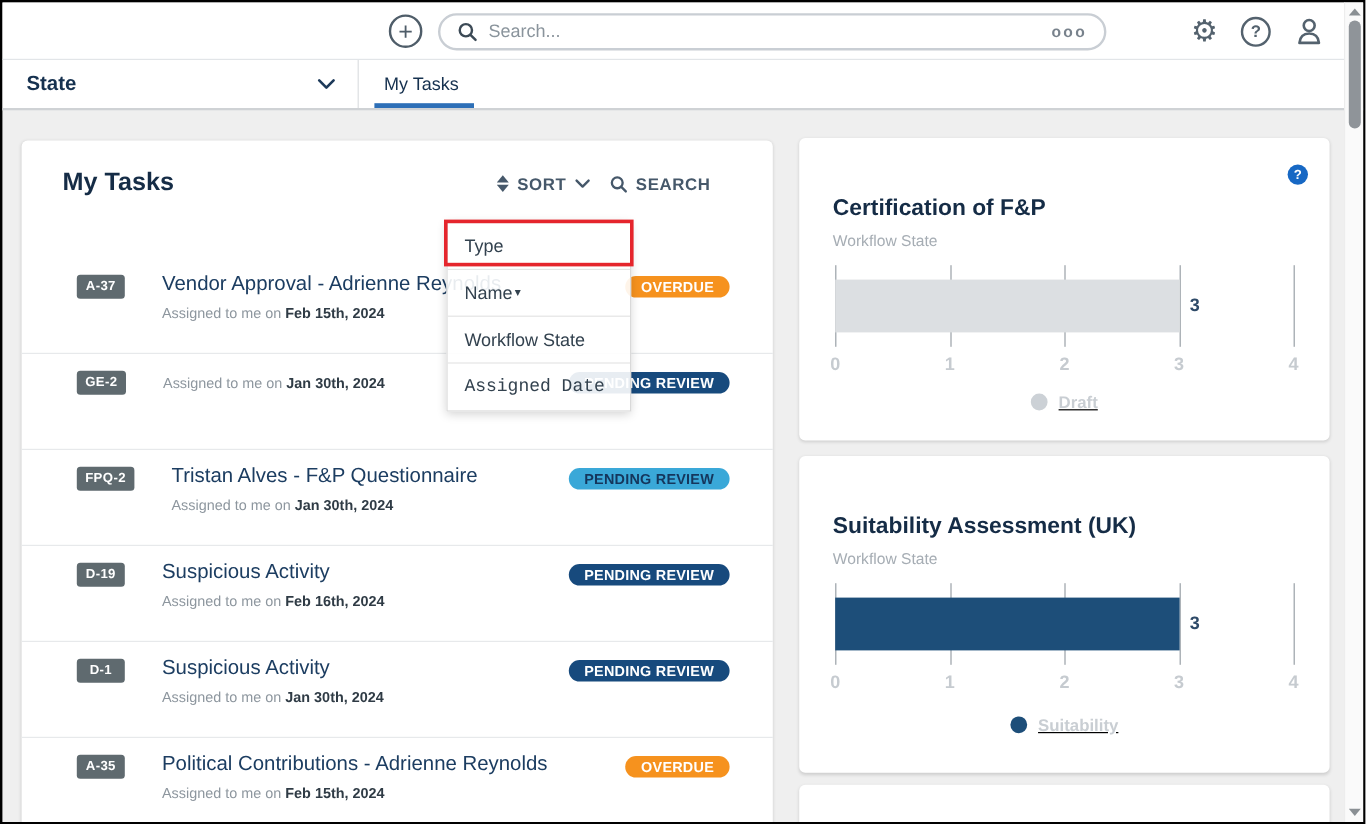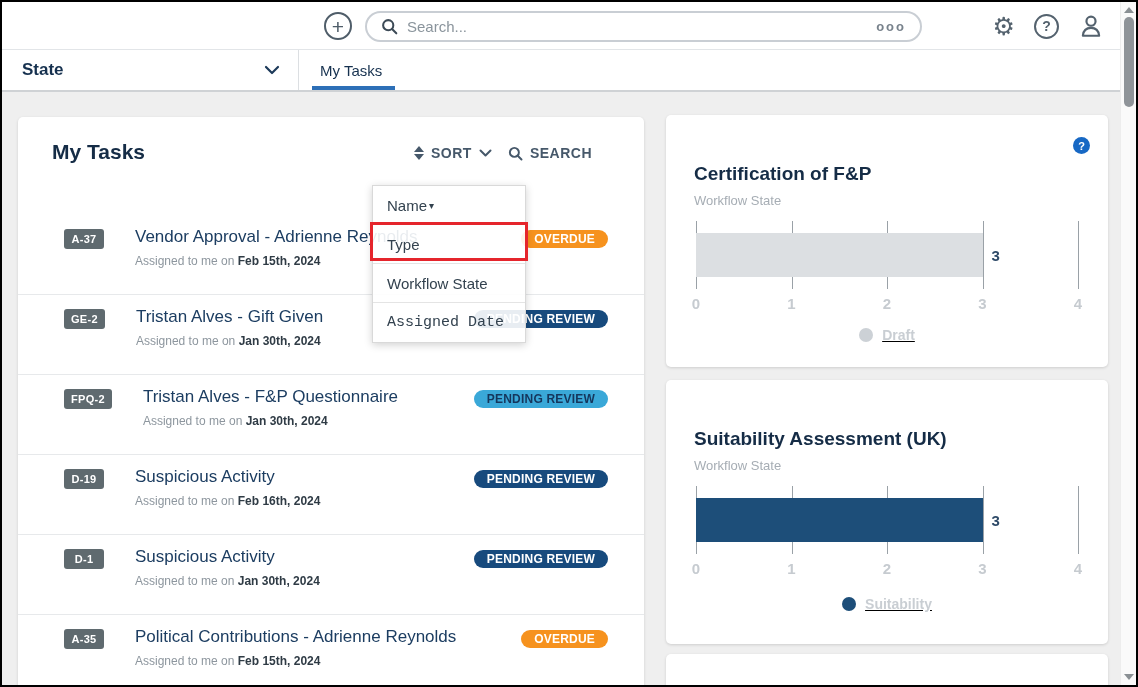--- a/index.html
+++ b/index.html
@@ -196,21 +196,20 @@
         <span class="id-badge">A-37</span>
         <div class="task-main">
           <div class="task-title">Vendor Approval - Adrienne Reynolds</div>
           <div class="task-sub"><span>Assigned to me on</span> <b>Feb 15th, 2024</b></div>
         </div>
         <span class="status-badge" data-status="overdue">OVERDUE</span>
       </div>
       <div class="task-row">
         <span class="id-badge">GE-2</span>
         <div class="task-main">
-          <div class="task-title">Tristan Alves - Gift Given</div>
           <div class="task-sub"><span>Assigned to me on</span> <b>Jan 30th, 2024</b></div>
         </div>
         <span class="status-badge" data-status="pending-dark">PENDING REVIEW</span>
       </div>
       <div class="task-row">
         <span class="id-badge">FPQ-2</span>
         <div class="task-main">
           <div class="task-title">Tristan Alves - F&amp;P Questionnaire</div>
           <div class="task-sub"><span>Assigned to me on</span> <b>Jan 30th, 2024</b></div>
         </div>
@@ -236,27 +235,27 @@
         <span class="id-badge">A-35</span>
         <div class="task-main">
           <div class="task-title">Political Contributions - Adrienne Reynolds</div>
           <div class="task-sub"><span>Assigned to me on</span> <b>Feb 15th, 2024</b></div>
         </div>
         <span class="status-badge" data-status="overdue">OVERDUE</span>
       </div>
     </div>
 
     <div class="sort-menu">
+      <div class="menu-item">
+        <span>Type</span>
+        <span class="red-box"></span>
+      </div>
       <div class="menu-item">
         <span>Name</span>
         <span class="name-caret">▾</span>
-      </div>
-      <div class="menu-item">
-        <span>Type</span>
-        <span class="red-box"></span>
       </div>
       <div class="menu-item">
         <span>Workflow State</span>
       </div>
       <div class="menu-item">
         <span>Assigned Date</span>
       </div>
     </div>
   </section>
 

